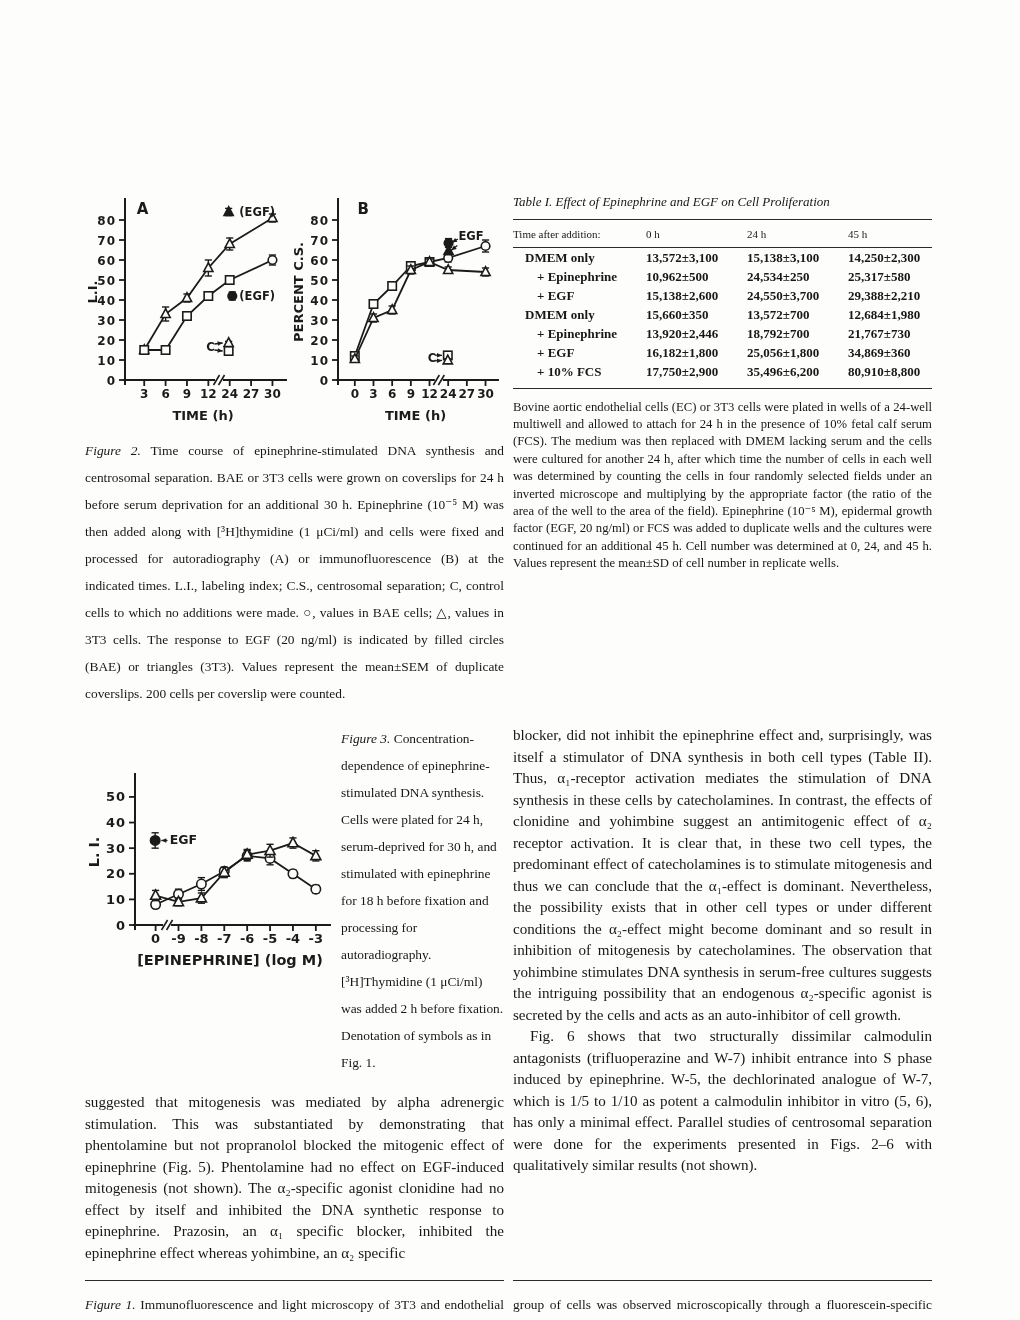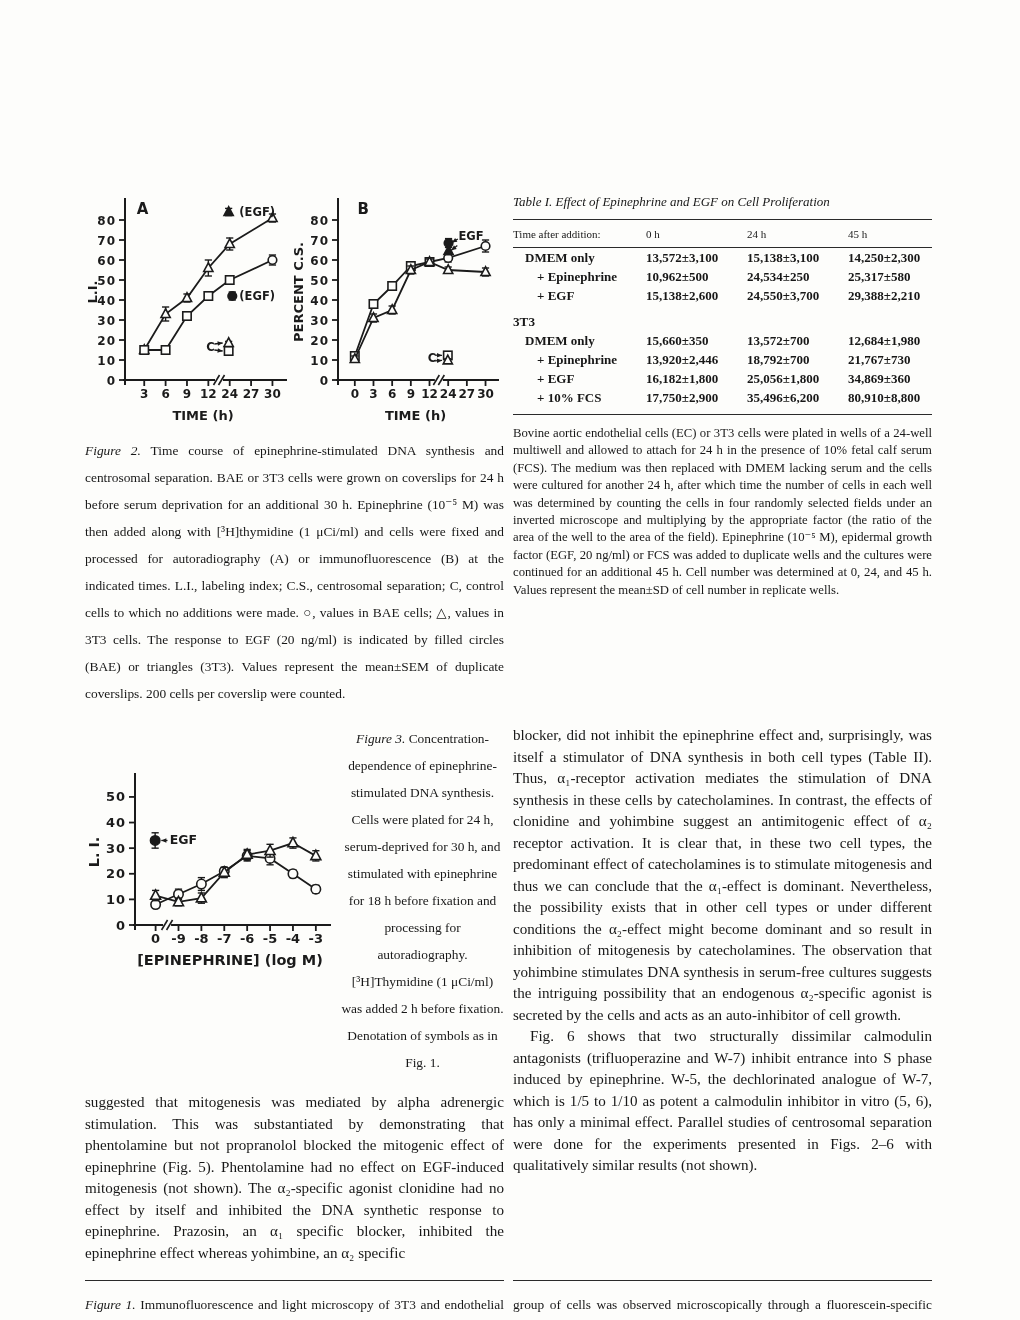--- a/index.html
+++ b/index.html
@@ -27,21 +27,21 @@
   table.datatable td{font-weight:bold;font-size:13px;padding:1.5px 0;white-space:nowrap;}
   table.datatable tr.group td{padding-top:9px;font-size:13.2px;}
   table.datatable tr.last td{padding-bottom:8px;}
   table.datatable col.c0{width:133px;} table.datatable col.c1{width:101px;}
   table.datatable col.c2{width:101px;} table.datatable col.c3{width:84px;}
   .tbl-foot{margin-top:10px;font-size:12.7px;line-height:17.4px;text-align:justify;}
   
   .midrow{margin-top:18px;}
   .fig3-row{display:flex;gap:8px;}
   .fig3-chart{margin-top:42px;}
-  .fig3-cap{width:163px;margin-top:0;text-align:center;}
+  .fig3-cap{width:163px;margin-top:0;text-align:left;}
   .after-fig3{margin-top:16px;}
   
   .fig1-row{margin-top:16px;}
   .fig1-col{border-top:1.6px solid #2a2a2a;padding-top:10px;}
 </style>
 </head>
 <body>
 
 <div class="page">
   <div class="content">
@@ -325,23 +325,20 @@
                 <td>10,962±500</td>
                 <td>24,534±250</td>
                 <td>25,317±580</td>
               </tr>
               <tr>
                 <td style="padding-left: 24px;">+ EGF</td>
                 <td>15,138±2,600</td>
                 <td>24,550±3,700</td>
                 <td>29,388±2,210</td>
               </tr>
-              <tr class="group">
-                <td colspan="4">3T3</td>
-              </tr>
               <tr>
                 <td style="padding-left: 12px;">DMEM only</td>
                 <td>15,660±350</td>
                 <td>13,572±700</td>
                 <td>12,684±1,980</td>
               </tr>
               <tr>
                 <td style="padding-left: 24px;">+ Epinephrine</td>
                 <td>13,920±2,446</td>
                 <td>18,792±700</td>

